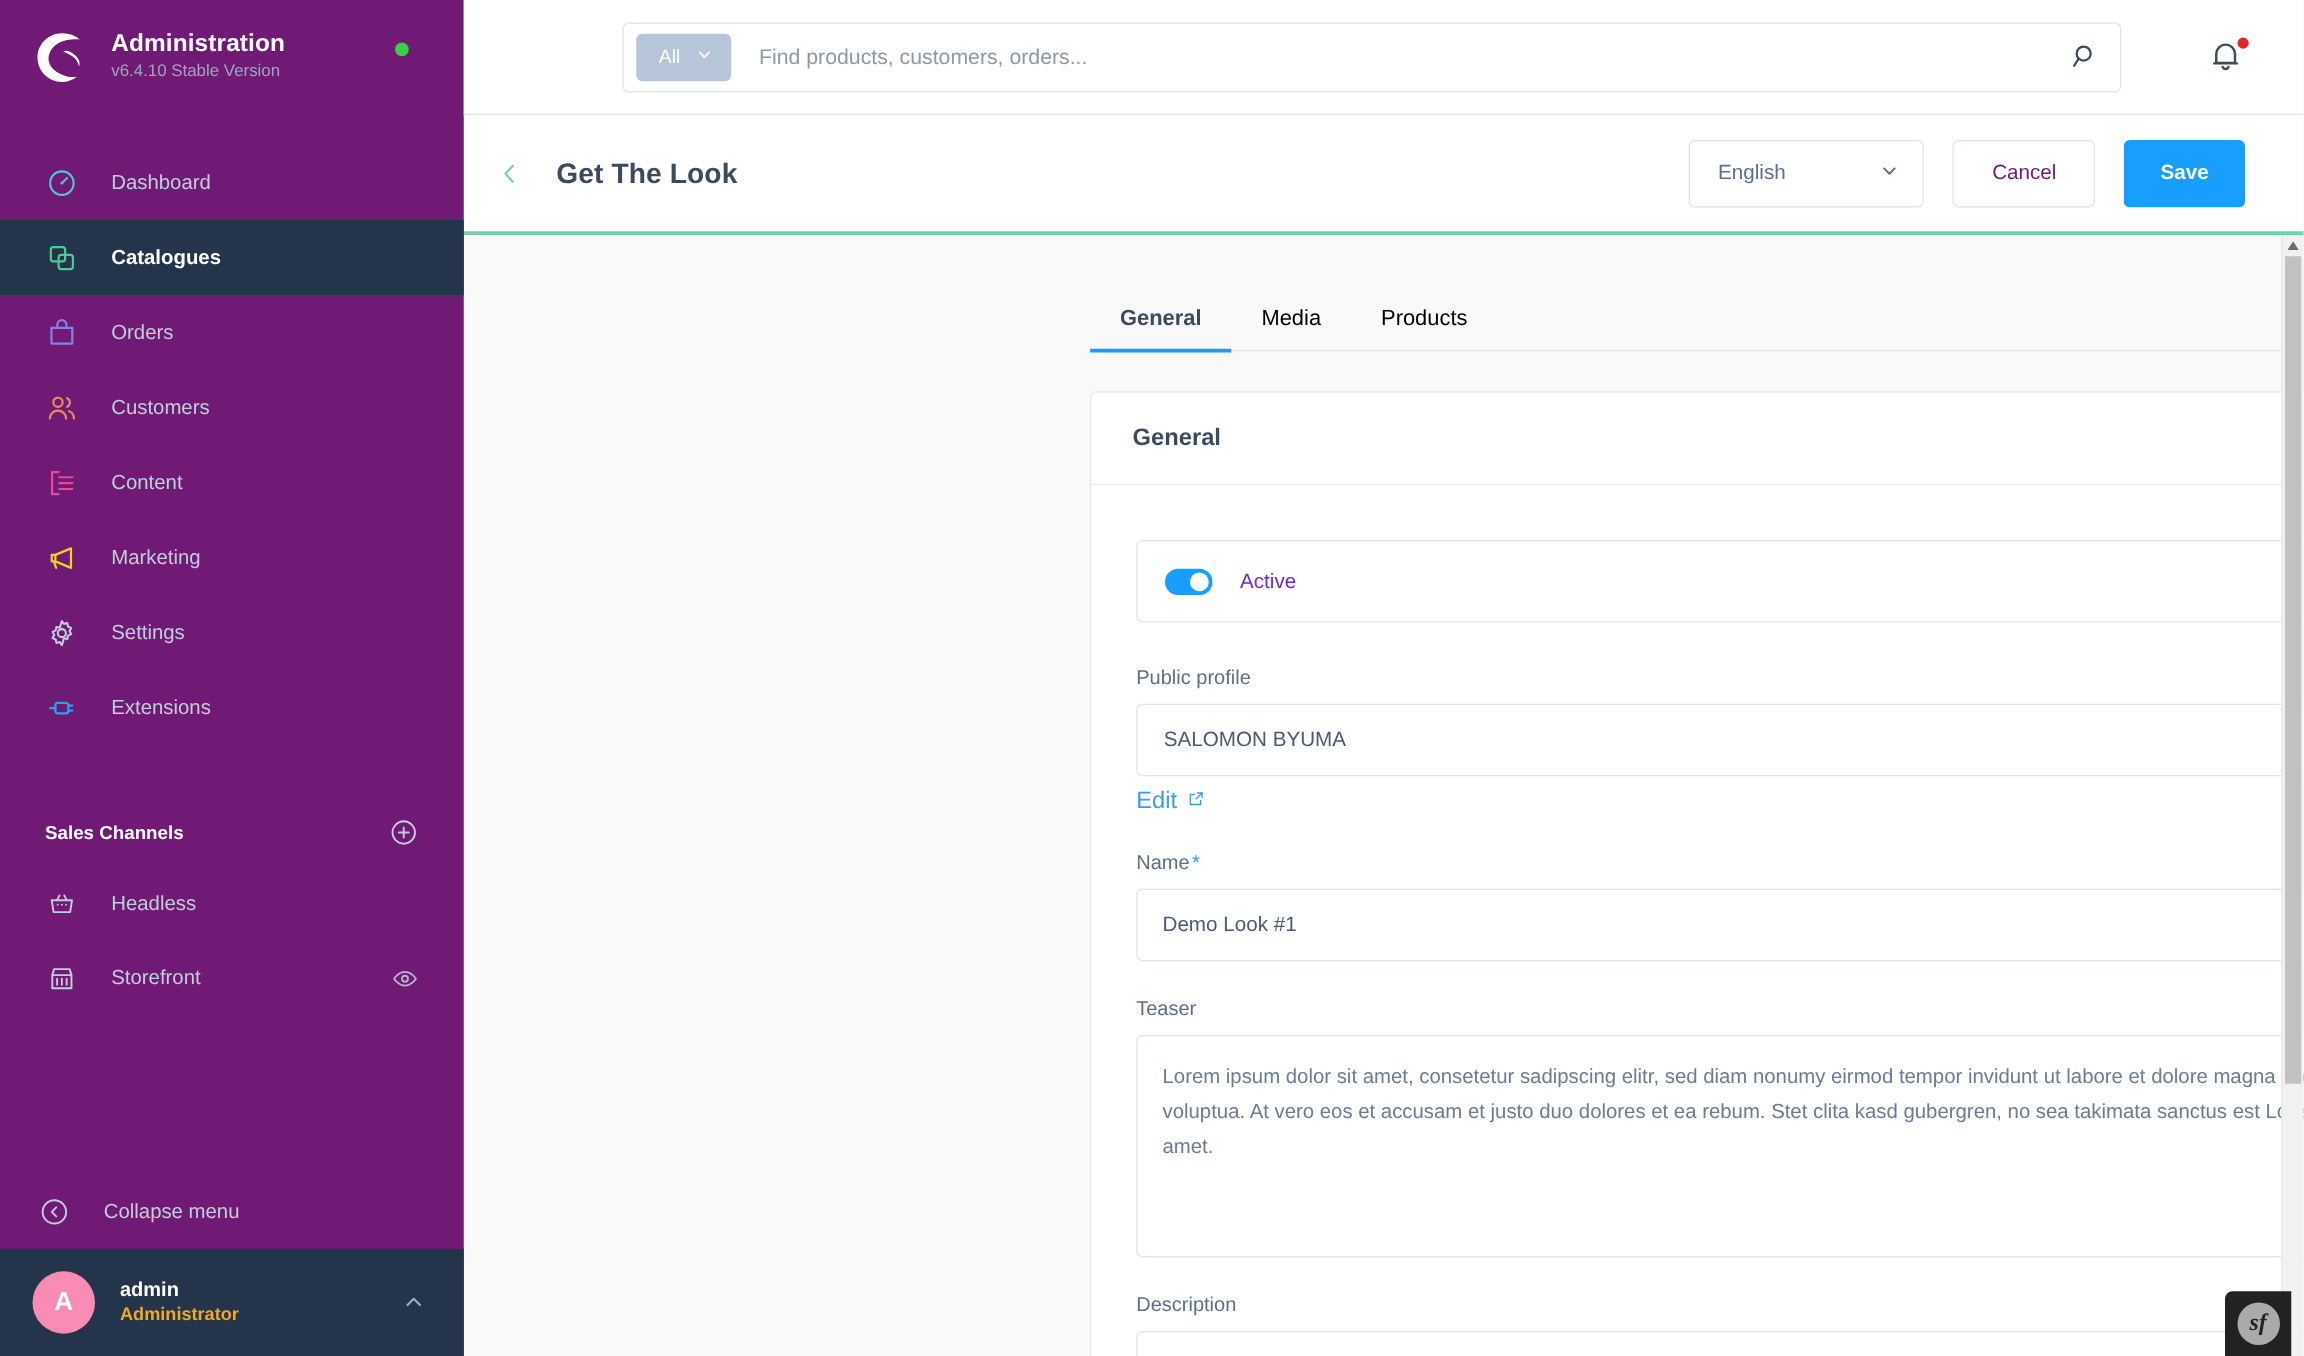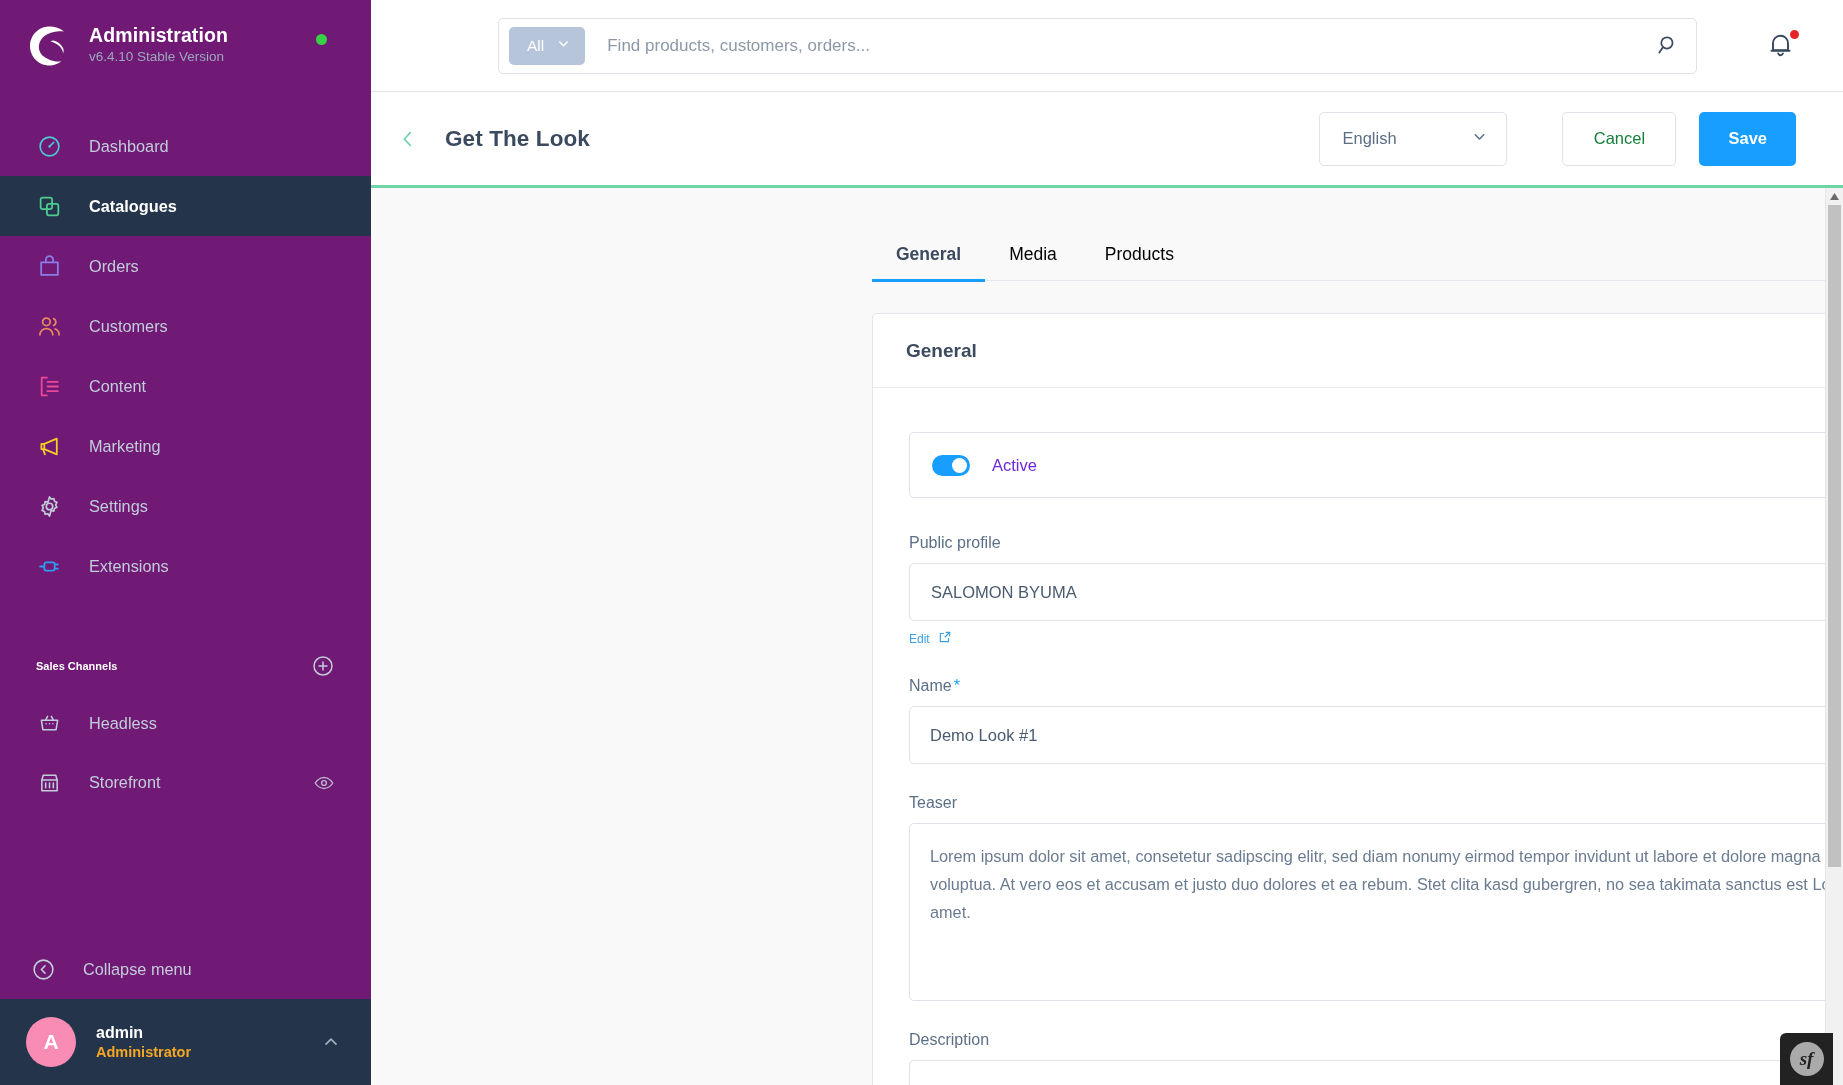--- a/index.html
+++ b/index.html
@@ -42,21 +42,21 @@
     cursor: pointer; position: relative;
   }
   .nav-item.active { background: #24354b; color: #fff; font-weight: 600; }
   .nav-ico { width: 27px; height: 27px; flex: 0 0 27px; display: flex; align-items: center; justify-content: center; }
   .nav-ico svg { display: block; }
 
   .section-head {
     display: flex; align-items: center; justify-content: space-between;
     padding: 0 36px 0 36px; height: 56px; margin-top: 42px;
   }
-  .section-title { color: #fff; font-size: 11px; font-weight: bold; }
+  .section-title { color: #fff; font-size: 15px; font-weight: bold; }
   .plus-btn { width: 24px; height: 24px; cursor: pointer; }
 
   .channel-item {
     display: flex; align-items: center; gap: 26px;
     height: 59px; padding-left: 36px; padding-right: 36px;
     color: #c2cdda; font-size: 16.3px; cursor: pointer;
   }
   .channel-item .label { flex: 1; }
   .eye-btn { width: 22px; height: 22px; opacity: .85; cursor: pointer; }
 
@@ -135,21 +135,21 @@
   .head-actions { margin-left: auto; display: flex; align-items: center; gap: 23px; }
   .lang-select {
     width: 188px; height: 54px; border: 1px solid #dfe3e8; border-radius: 5px;
     background: #fff; display: flex; align-items: center; justify-content: space-between;
     padding: 0 18px 0 22px; font-size: 16.5px; color: #5c6f87; cursor: pointer;
   }
   .btn {
     height: 54px; border-radius: 5px; display: flex; align-items: center; justify-content: center;
     font-size: 16.5px; cursor: pointer; padding: 0 28px; border: 1px solid transparent;
   }
-  .btn-cancel { background: #fff; border-color: #dfe3e8; color: #15803d; min-width: 114px; margin-left: 32px; }
+  .btn-cancel { background: #fff; border-color: #dfe3e8; color: #701a75; min-width: 114px; }
   .btn-save { background: #189eff; color: #fff; min-width: 96px; font-weight: 600; }
 
   .scrollarea { flex: 1; overflow: hidden; position: relative; }
   .content { padding: 0 0 0 0; }
 
   .tabs {
     display: flex; gap: 0; margin: 56px 0 0 501px;
     border-bottom: 1px solid #e3e6ea; width: 1197px;
   }
   .tab {
@@ -190,21 +190,21 @@
   .req { color: #189eff; margin-left: 2px; }
   .select-ctl, .text-ctl {
     width: 100%; height: 58px; border: 1px solid #dfe3e8; border-radius: 5px;
     background: #fff; display: flex; align-items: center; padding: 0 20px;
     font-size: 16.5px; color: #4a5b70;
   }
   .select-ctl { justify-content: space-between; cursor: pointer; }
   .select-ctl .val { padding-left: 1px; }
   .edit-link {
     display: inline-flex; align-items: center; gap: 8px; margin-top: 9px;
-    color: #3a9ee3; font-size: 12px; cursor: pointer;
+    color: #3a9ee3; font-size: 19px; cursor: pointer;
   }
   .textarea-ctl {
     width: 100%; height: 178px; border: 1px solid #dfe3e8; border-radius: 5px;
     background: #fff; padding: 18px 20px; font-size: 16.3px; color: #6b7c91;
     line-height: 1.73; position: relative; overflow: hidden;
     font-family: "Liberation Sans", sans-serif;
     resize: none;
   }
   .ta-wrap { position: relative; }
 

